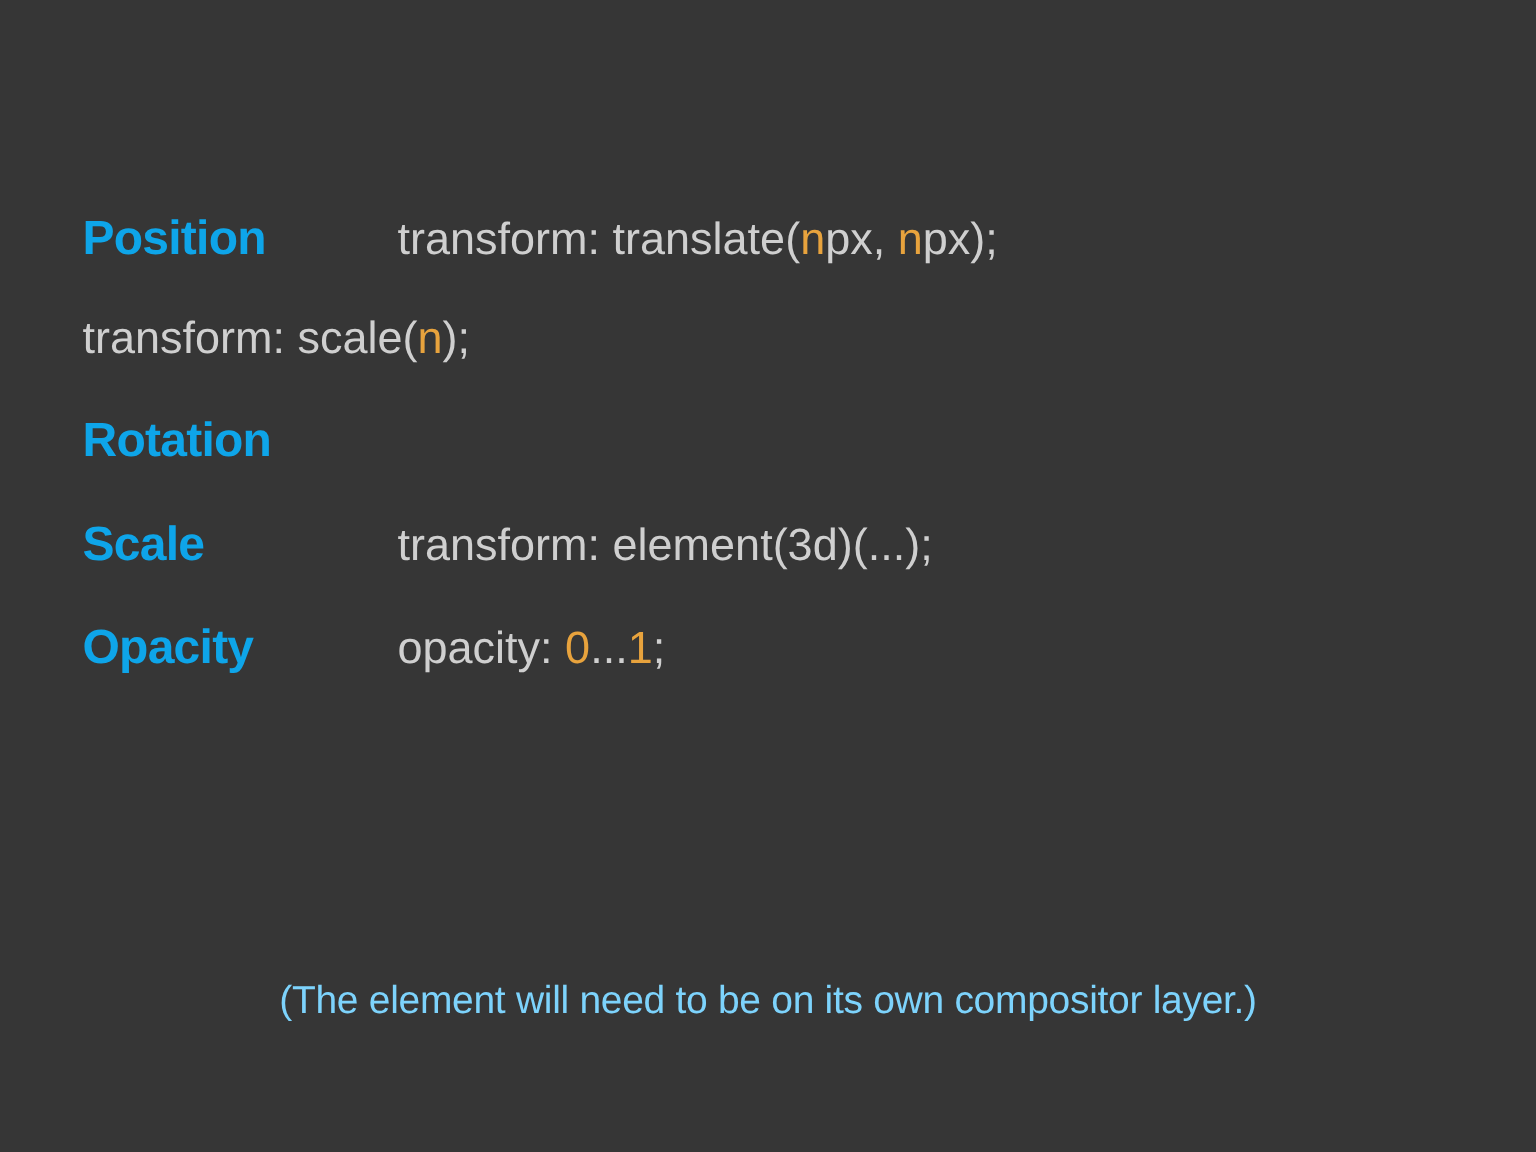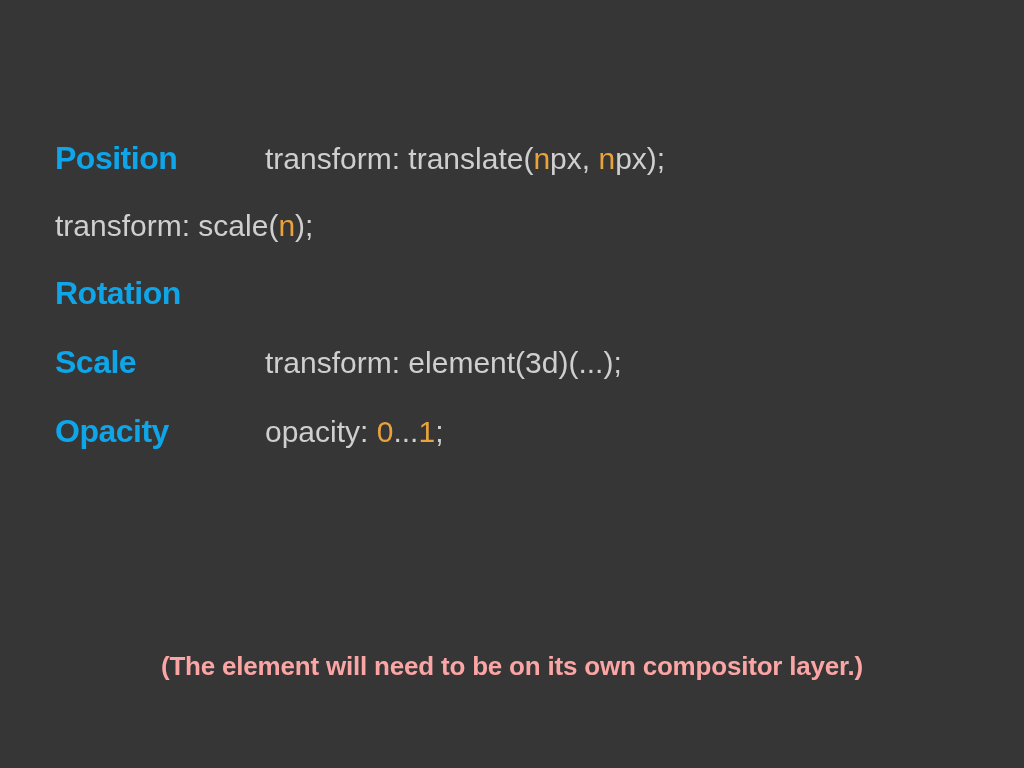--- a/index.html
+++ b/index.html
@@ -34,23 +34,23 @@
       color: #cfcfcf;
       letter-spacing: 0px;
       white-space: pre;
     }
     .hl { color: #e8a33d; }
     .footer {
       position: absolute;
       left: 0; right: 0;
       bottom: 86px;
       text-align: center;
-      font-weight: 700;
+      font-weight: 400;
       font-size: 26px;
-      color: #fca5a5;
+      color: #7dd3fc;
       letter-spacing: -0.2px;
     }
   </style>
 </head>
 <body>
 
 <div class="slide">
   <div class="rows">
 
     <div class="row">

